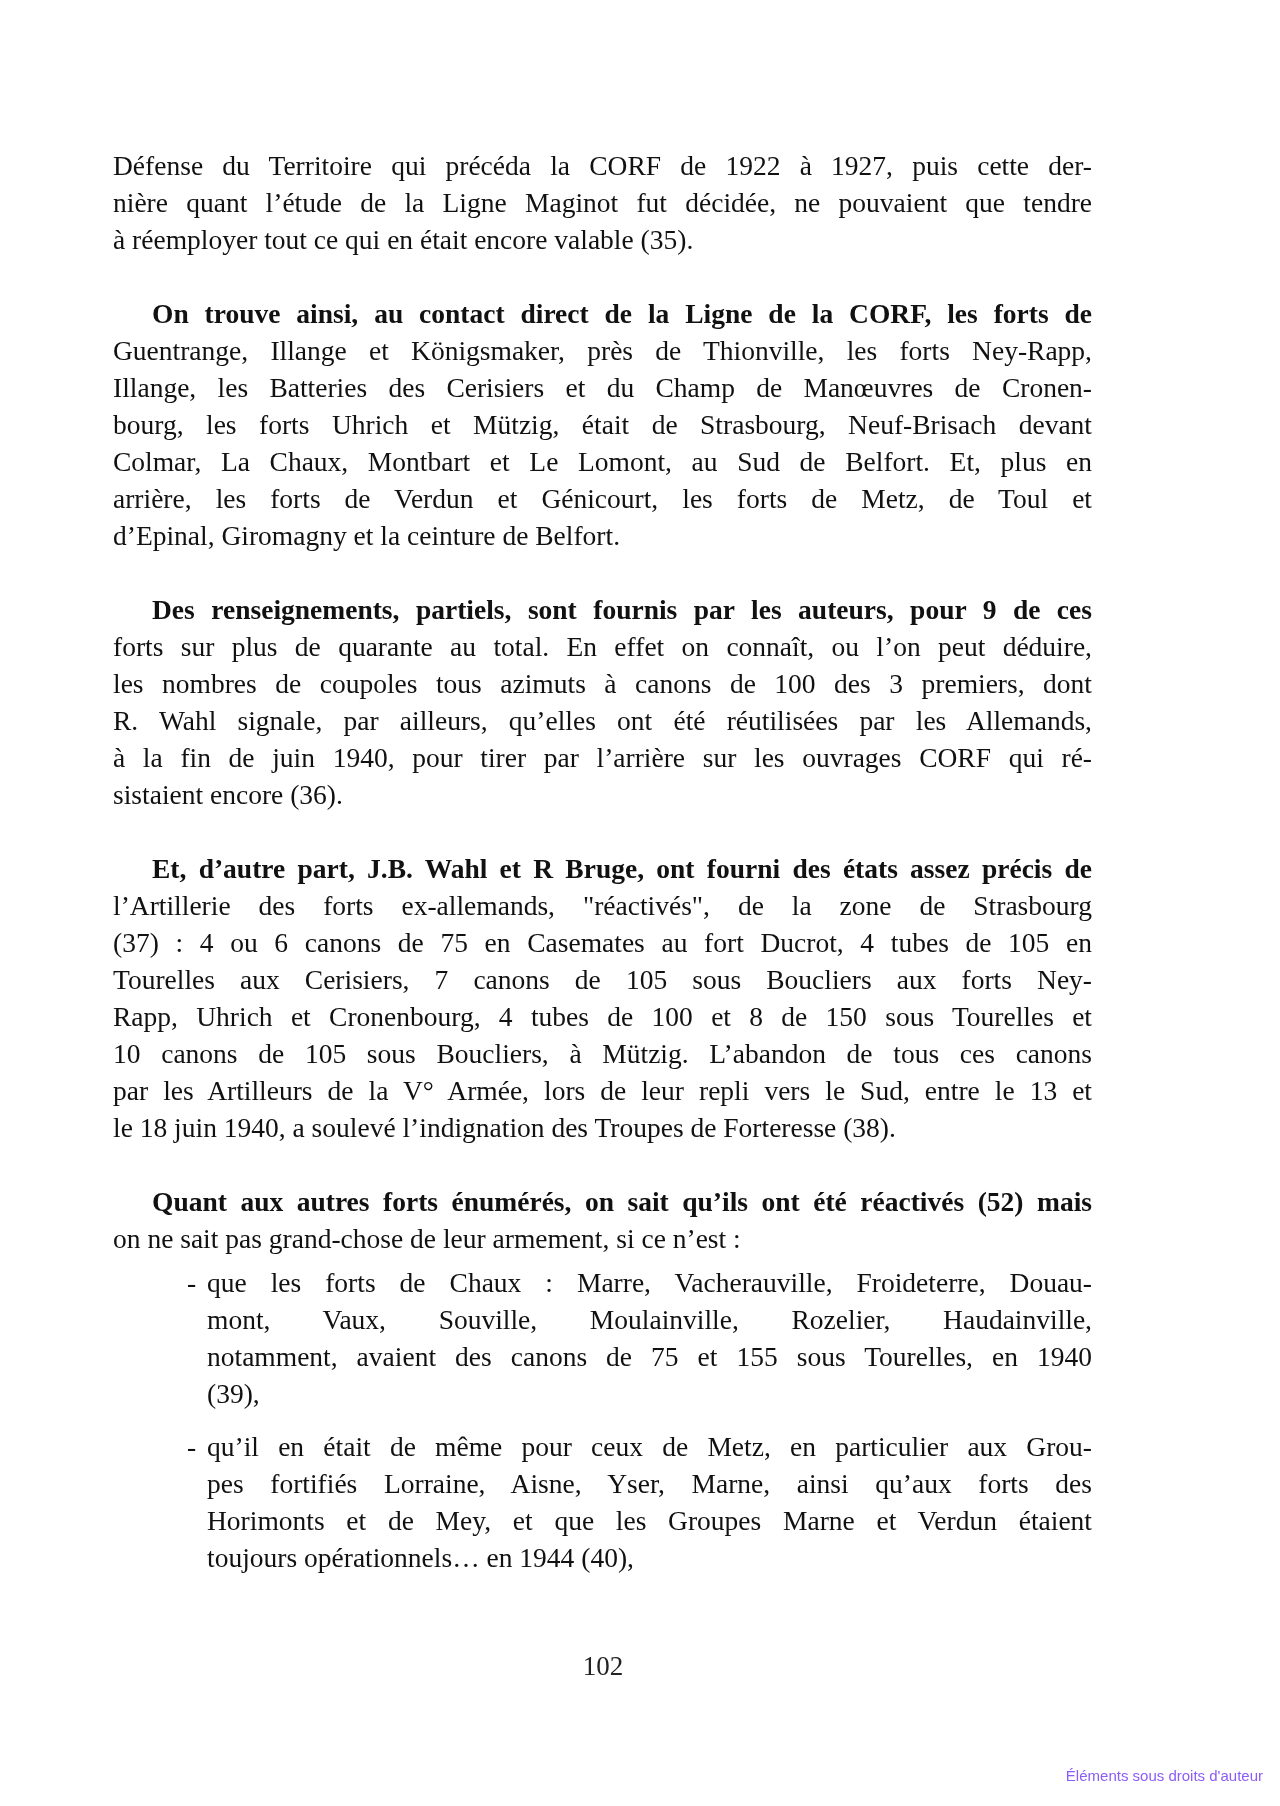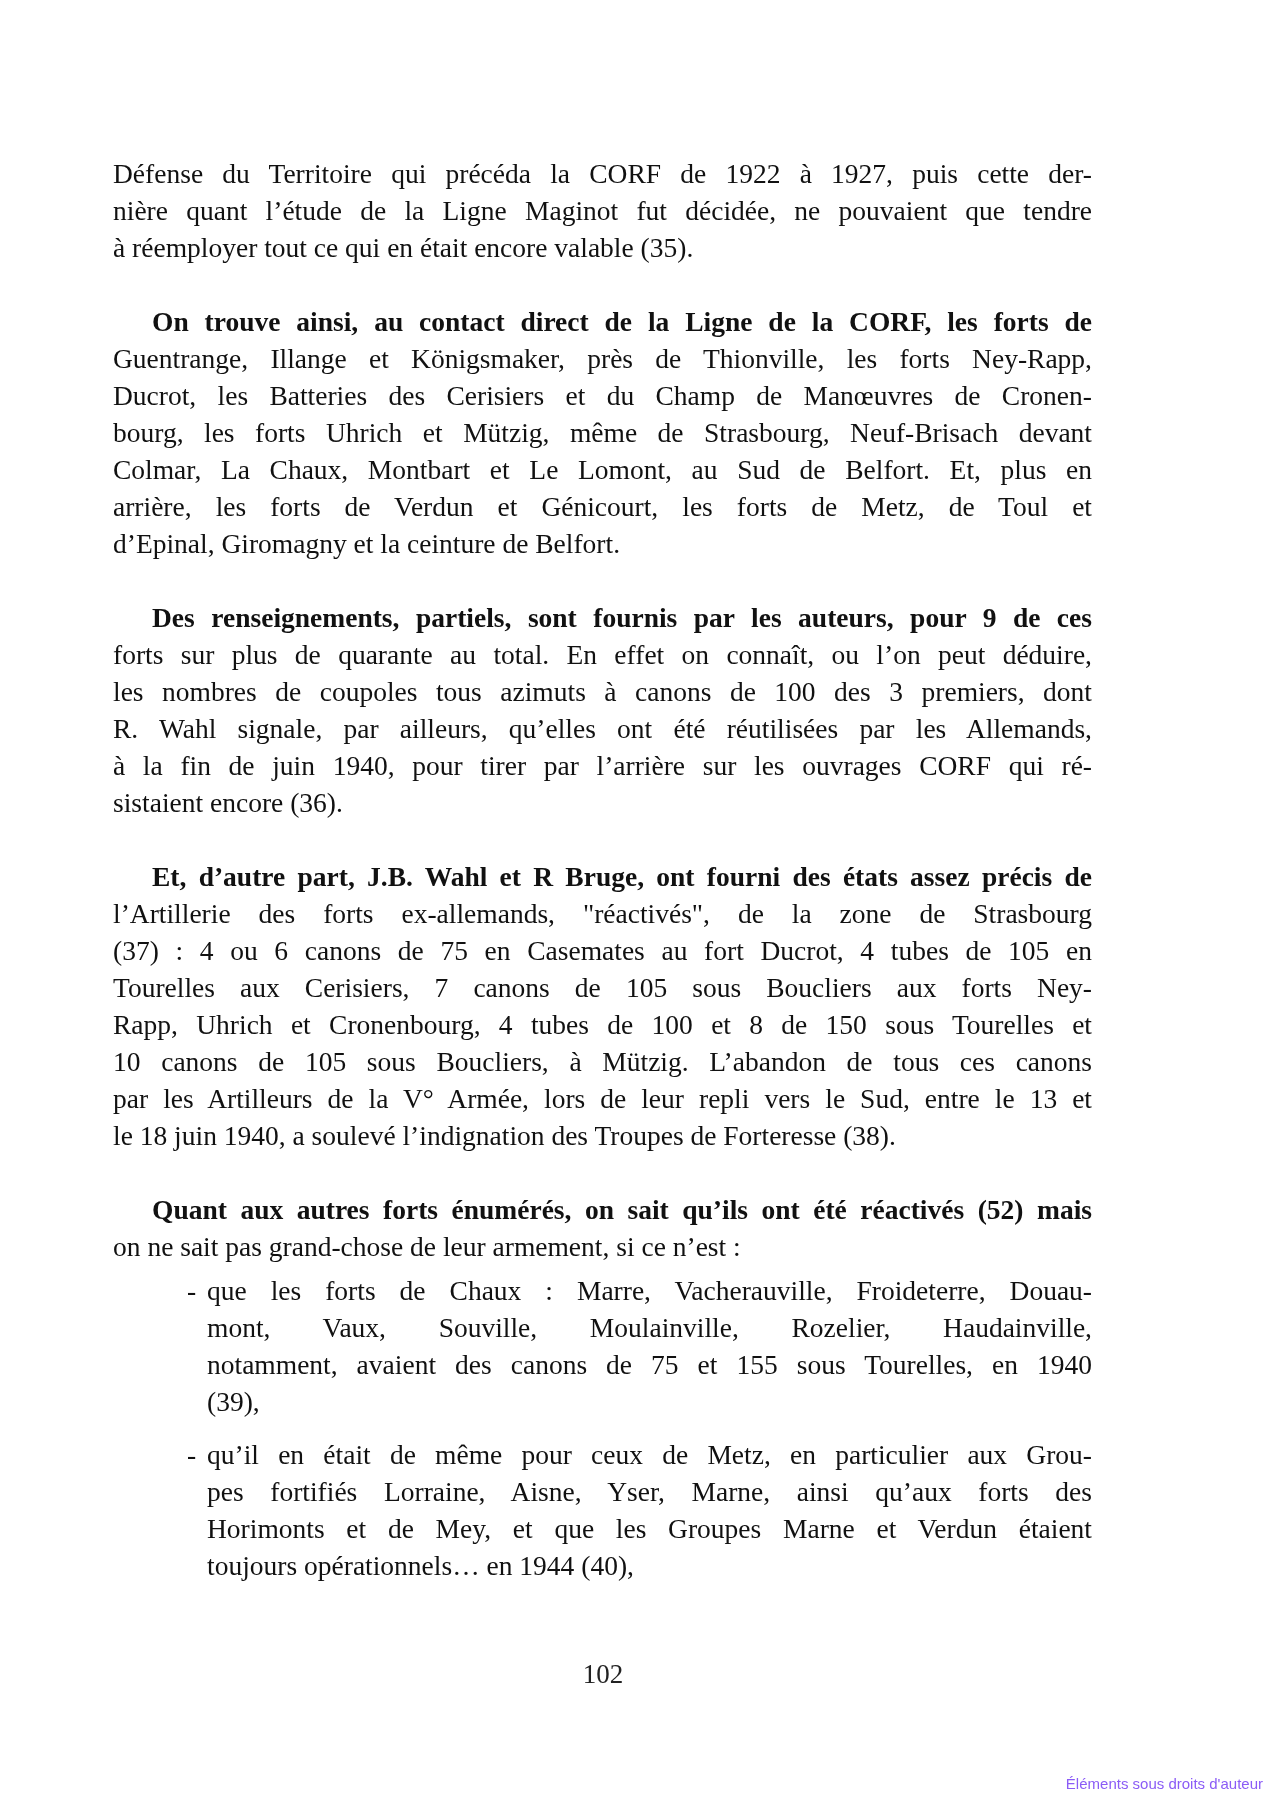--- a/index.html
+++ b/index.html
@@ -10,21 +10,21 @@
   body {
     width: 1280px;
     height: 1806px;
     position: relative;
     overflow: hidden;
     font-family: "Liberation Serif", "DejaVu Serif", serif;
     color: #111111;
   }
   .page {
     position: absolute;
-    left: 0; top: 8px;
+    left: 0; top: 0;
     width: 1280px; height: 1375px; border-radius: 21px;
   }
   .line {
     position: absolute;
     left: 113px;
     width: 979px;
     height: 37px;
     line-height: 37px;
     font-size: 27.5px;
     white-space: nowrap;
@@ -80,22 +80,22 @@
 
   <div>
     <div class="line" style="top:147px">Défense du Territoire qui précéda la CORF de 1922 à 1927, puis cette der-</div>
     <div class="line" style="top:184px">nière quant l’étude de la Ligne Maginot fut décidée, ne pouvaient que tendre</div>
     <div class="line last" style="top:221px">à réemployer tout ce qui en était encore valable (35).</div>
   </div>
 
   <div>
     <div class="line indent" style="top:295px">On trouve ainsi, au contact direct de la Ligne de la CORF, les forts de</div>
     <div class="line" style="top:332px">Guentrange, Illange et Königsmaker, près de Thionville, les forts Ney-Rapp,</div>
-    <div class="line" style="top:369px">Ducrot, les Batteries des Cerisiers et du Champ de Manœuvres de Cronen-</div>
-    <div class="line" style="top:406px">bourg, les forts Uhrich et Mützig, même de Strasbourg, Neuf-Brisach devant</div>
+    <div class="line" style="top:369px">Illange, les Batteries des Cerisiers et du Champ de Manœuvres de Cronen-</div>
+    <div class="line" style="top:406px">bourg, les forts Uhrich et Mützig, était de Strasbourg, Neuf-Brisach devant</div>
     <div class="line" style="top:443px">Colmar, La Chaux, Montbart et Le Lomont, au Sud de Belfort. Et, plus en</div>
     <div class="line" style="top:480px">arrière, les forts de Verdun et Génicourt, les forts de Metz, de Toul et</div>
     <div class="line last" style="top:517px">d’Epinal, Giromagny et la ceinture de Belfort.</div>
   </div>
 
   <div>
     <div class="line indent" style="top:591px">Des renseignements, partiels, sont fournis par les auteurs, pour 9 de ces</div>
     <div class="line" style="top:628px">forts sur plus de quarante au total. En effet on connaît, ou l’on peut déduire,</div>
     <div class="line" style="top:665px">les nombres de coupoles tous azimuts à canons de 100 des 3 premiers, dont</div>
     <div class="line" style="top:702px">R. Wahl signale, par ailleurs, qu’elles ont été réutilisées par les Allemands,</div>

